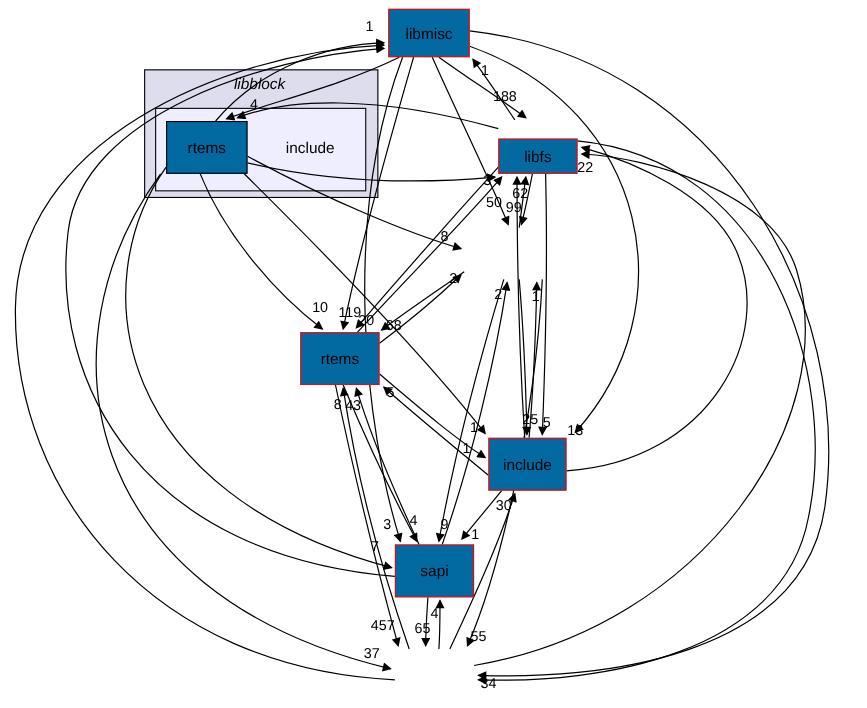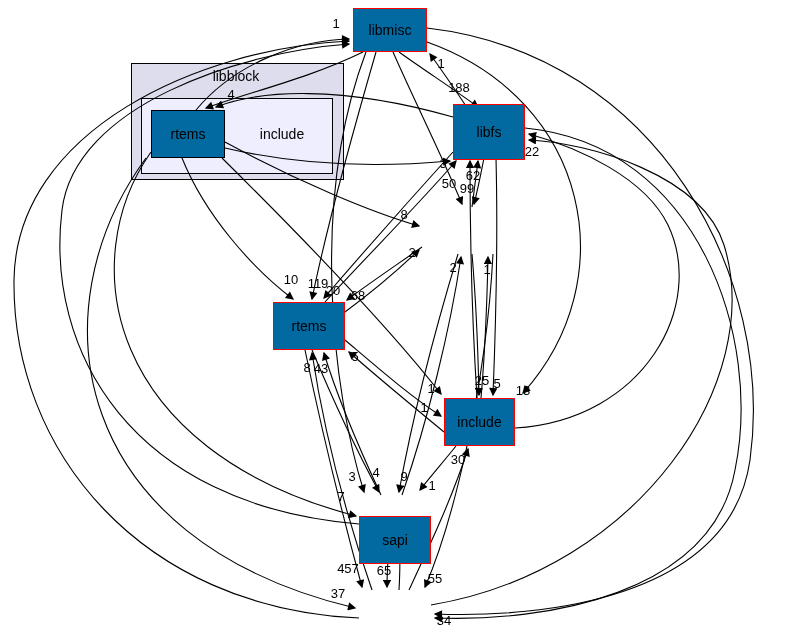--- a/index.html
+++ b/index.html
@@ -32,21 +32,21 @@
     font-size:13px;fill:#000000;
   }
 </style>
 </head>
 <body>
 
 <div id="canvas">
 
   <div class="cluster-outer"></div>
   <div class="cluster-inner"></div>
-  <span class="cluster-label" style="left:236px;top:76px;">libblock</span>
+  <span class="cluster-label" style="left:236px;top:76px;font-style:italic;">libblock</span>
   <span class="cluster-label" style="left:282px;top:134px;">include</span>
 
   <svg id="edge-svg" width="788" height="644">
     <defs>
       <marker id="arrow" viewBox="0 0 10 10" refX="8.5" refY="5" markerWidth="9.5" markerHeight="7.5" orient="auto-start-reverse">
         <path d="M0,0 L10,5 L0,10 z" fill="#000000"></path>
       </marker>
     </defs>
     <g id="edge-group">
         <path d="M196,110 C236,62 300,40 349,39" fill="none" stroke="#000000" stroke-width="1.1" marker-end="url(#arrow)"></path>
@@ -130,23 +130,23 @@
         <text x="435" y="583" text-anchor="middle" class="edge-label">55</text>
         <path d="M146,158 C35,310 70,540 355,608" fill="none" stroke="#000000" stroke-width="1.1" marker-end="url(#arrow)"></path>
         <text x="338" y="598" text-anchor="middle" class="edge-label">37</text>
       </g>
   </svg>
 
   <div class="node plain" style="left:151px;top:110px;width:74px;height:48px;">rtems</div>
 
   <div class="node red" style="left:353px;top:8px;width:74px;height:44px;">libmisc</div>
 
-  <div class="node red" style="left:453px;top:104px;width:72px;height:56px;">libfs</div>
+  <div class="node red" style="left:453px;top:126px;width:72px;height:32px;">libfs</div>
 
 
   <div class="node red" style="left:273px;top:302px;width:72px;height:48px;">rtems</div>
 
   <div class="node red" style="left:444px;top:398px;width:71px;height:48px;">include</div>
 
-  <div class="node red" style="left:359px;top:516px;width:72px;height:48px;">sapi</div>
+  <div class="node red" style="left:359px;top:495px;width:72px;height:48px;">sapi</div>
 
 
 </div>
 
 </body></html>

